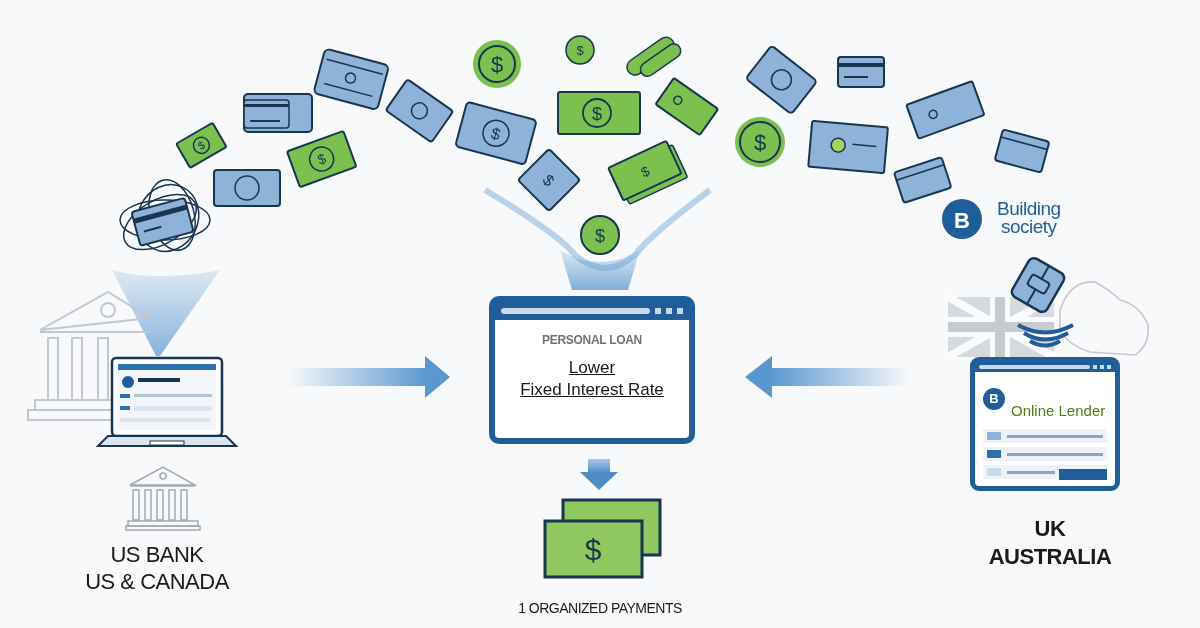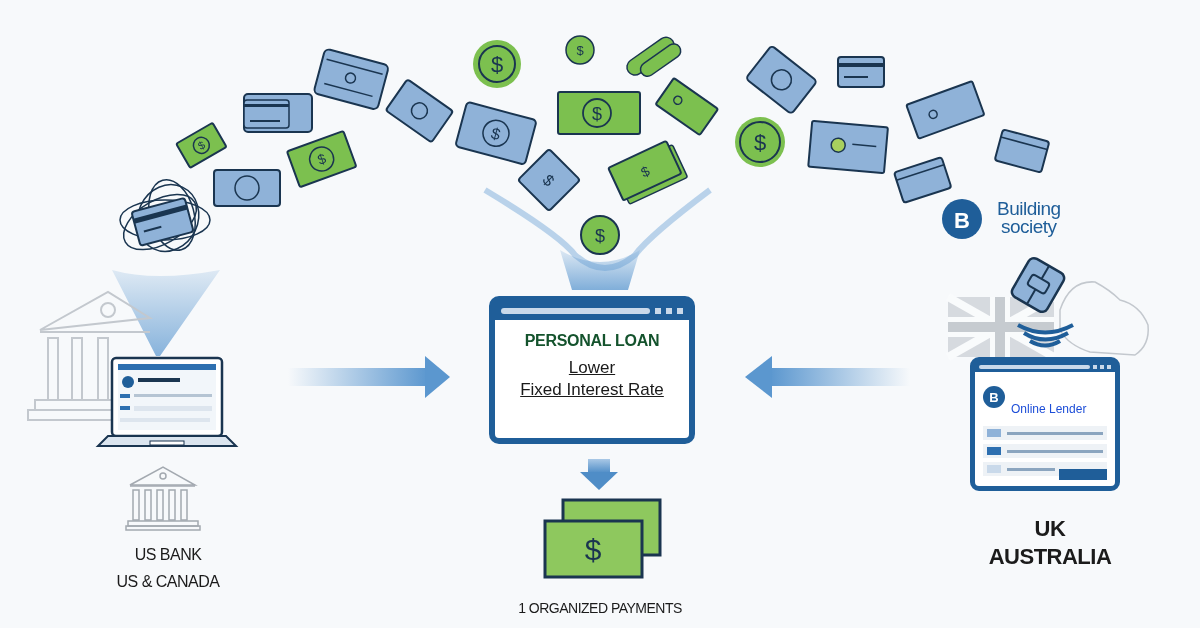--- a/index.html
+++ b/index.html
@@ -3,29 +3,29 @@
 <meta charset="utf-8">
 <style>
   html,body{margin:0;padding:0;}
   body{width:1200px;height:628px;background:#f7f9fb;position:relative;overflow:hidden;font-family:"Liberation Sans",sans-serif;}
   .svgall{position:absolute;left:0;top:0;}
   .label{position:absolute;text-align:center;color:#1b1b1b;font-family:"Liberation Sans",sans-serif;letter-spacing:-0.5px;}
   .main-window{position:absolute;left:489px;top:296px;width:206px;height:148px;border:6px solid #1f5e99;border-radius:10px;background:#fff;box-sizing:border-box;}
   .main-window .bar{height:18px;background:#1f5e99;display:flex;align-items:center;padding:0 6px;gap:5px;}
   .main-window .bar .urlbar{flex:1;height:6px;background:#c9d9ea;border-radius:3px;}
   .main-window .bar .dot{width:6px;height:6px;background:#c9d9ea;}
-  .main-window .title{margin-top:10px;text-align:center;font-weight:bold;font-size:16px;line-height:21px;color:#14532d;font-family:"Liberation Sans",sans-serif;letter-spacing:-0.3px;}
+  .main-window .title{margin-top:10px;text-align:center;font-weight:bold;font-size:12px;line-height:21px;color:#737373;font-family:"Liberation Sans",sans-serif;letter-spacing:-0.3px;}
   .main-window .sub{margin-top:6px;text-align:center;font-size:17px;line-height:22px;color:#1a1a1a;text-decoration:underline;}
   .lender-window{position:absolute;left:970px;top:357px;width:150px;height:134px;border:5px solid #1f5e99;border-radius:9px;background:#fff;box-sizing:border-box;}
   .lender-window .bar{height:10px;background:#1f5e99;display:flex;align-items:center;padding:0 4px;gap:3px;}
   .lender-window .bar .urlbar{flex:1;height:4px;background:#c9d9ea;border-radius:2px;}
   .lender-window .bar .dot{width:4px;height:4px;background:#c9d9ea;}
   .lw-head{display:flex;align-items:center;padding:6px 8px 0 8px;gap:6px;}
   .lw-logo{width:22px;height:22px;border-radius:50%;background:#1f5e99;color:#fff;font-weight:bold;font-size:13px;display:flex;align-items:center;justify-content:center;}
-  .lw-name{font-size:12px;color:#1d4ed8;margin-top:24px;}
+  .lw-name{font-size:15px;color:#4d7c0f;margin-top:24px;}
   .lw-row{margin:4px 8px 0 8px;height:14px;background:#eef2f6;display:flex;align-items:center;gap:6px;padding:0 4px;}
   .lw-row .tag{width:14px;height:8px;background:#2d6fb0;}
   .lw-row .ln{height:3px;background:#8ba5bf;flex:1;}
   .lw-btn{position:absolute;right:8px;bottom:6px;width:48px;height:11px;background:#1f5e99;}
 </style>
 </head>
 <body>
 
 <svg class="svgall" width="1200" height="628" viewBox="0 0 1200 628">
   <defs>
@@ -302,21 +302,21 @@
       <div class="ln" style="flex:0.5"></div>
     </div>
   <div class="lw-btn"></div>
 </div>
 
 <div class="label" style="left:997px;top:200px;text-align:center;font-size:19px;line-height:18px;color:#1f5e99;font-weight:normal;">
   <div>Building</div>
   <div>society</div>
 </div>
 
-<div class="label" style="left:63px;top:541px;width:210px;font-size:16px;line-height:27px;">
+<div class="label" style="left:52px;top:541px;width:210px;font-size:22px;line-height:27px;">
   <div>US BANK</div>
   <div>US &amp; CANADA</div>
 </div>
 
 <div class="label" style="left:950px;top:515px;width:200px;font-size:22px;line-height:28px;font-weight:bold;">
   <div>UK</div>
   <div>AUSTRALIA</div>
 </div>
 
 <div class="label" style="left:440px;top:596px;width:320px;font-size:14px;line-height:24px;">1 ORGANIZED PAYMENTS</div>

